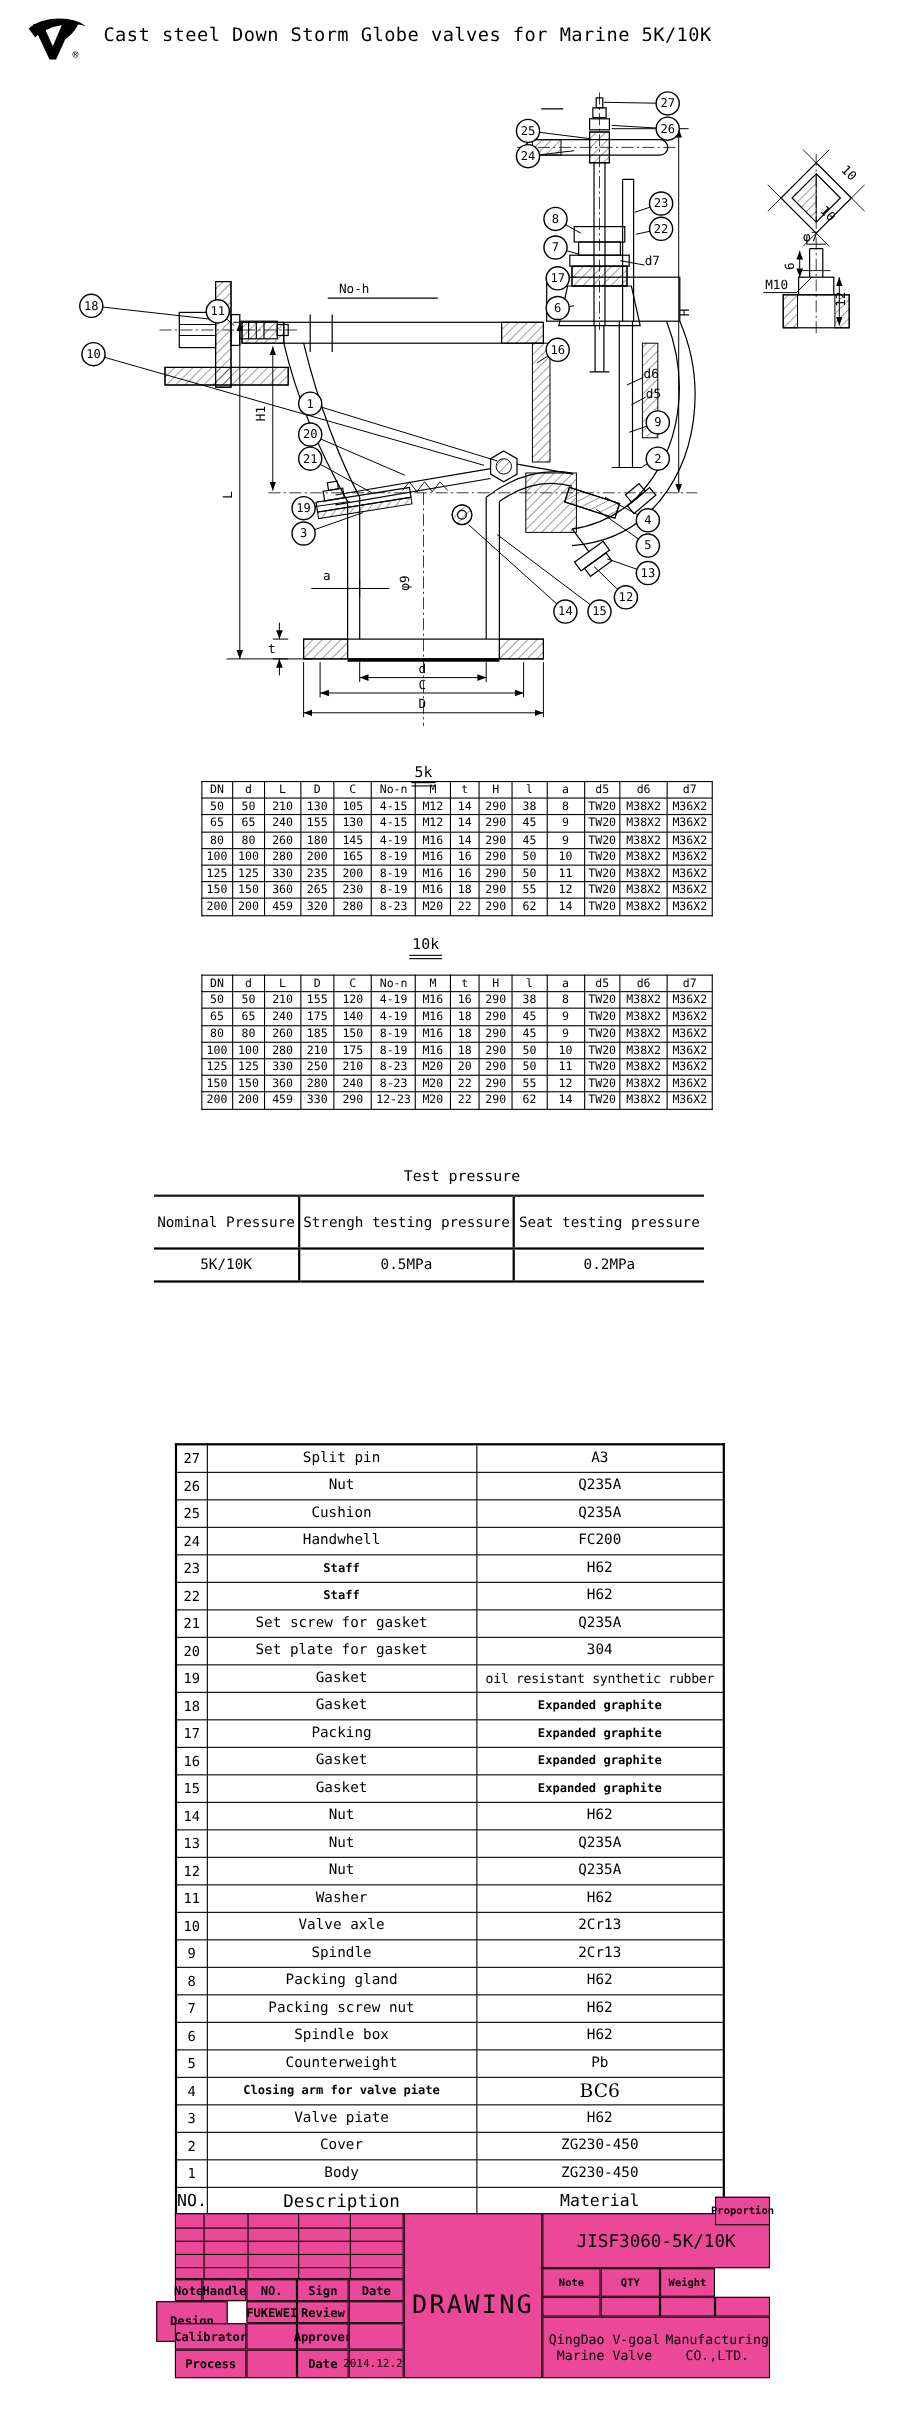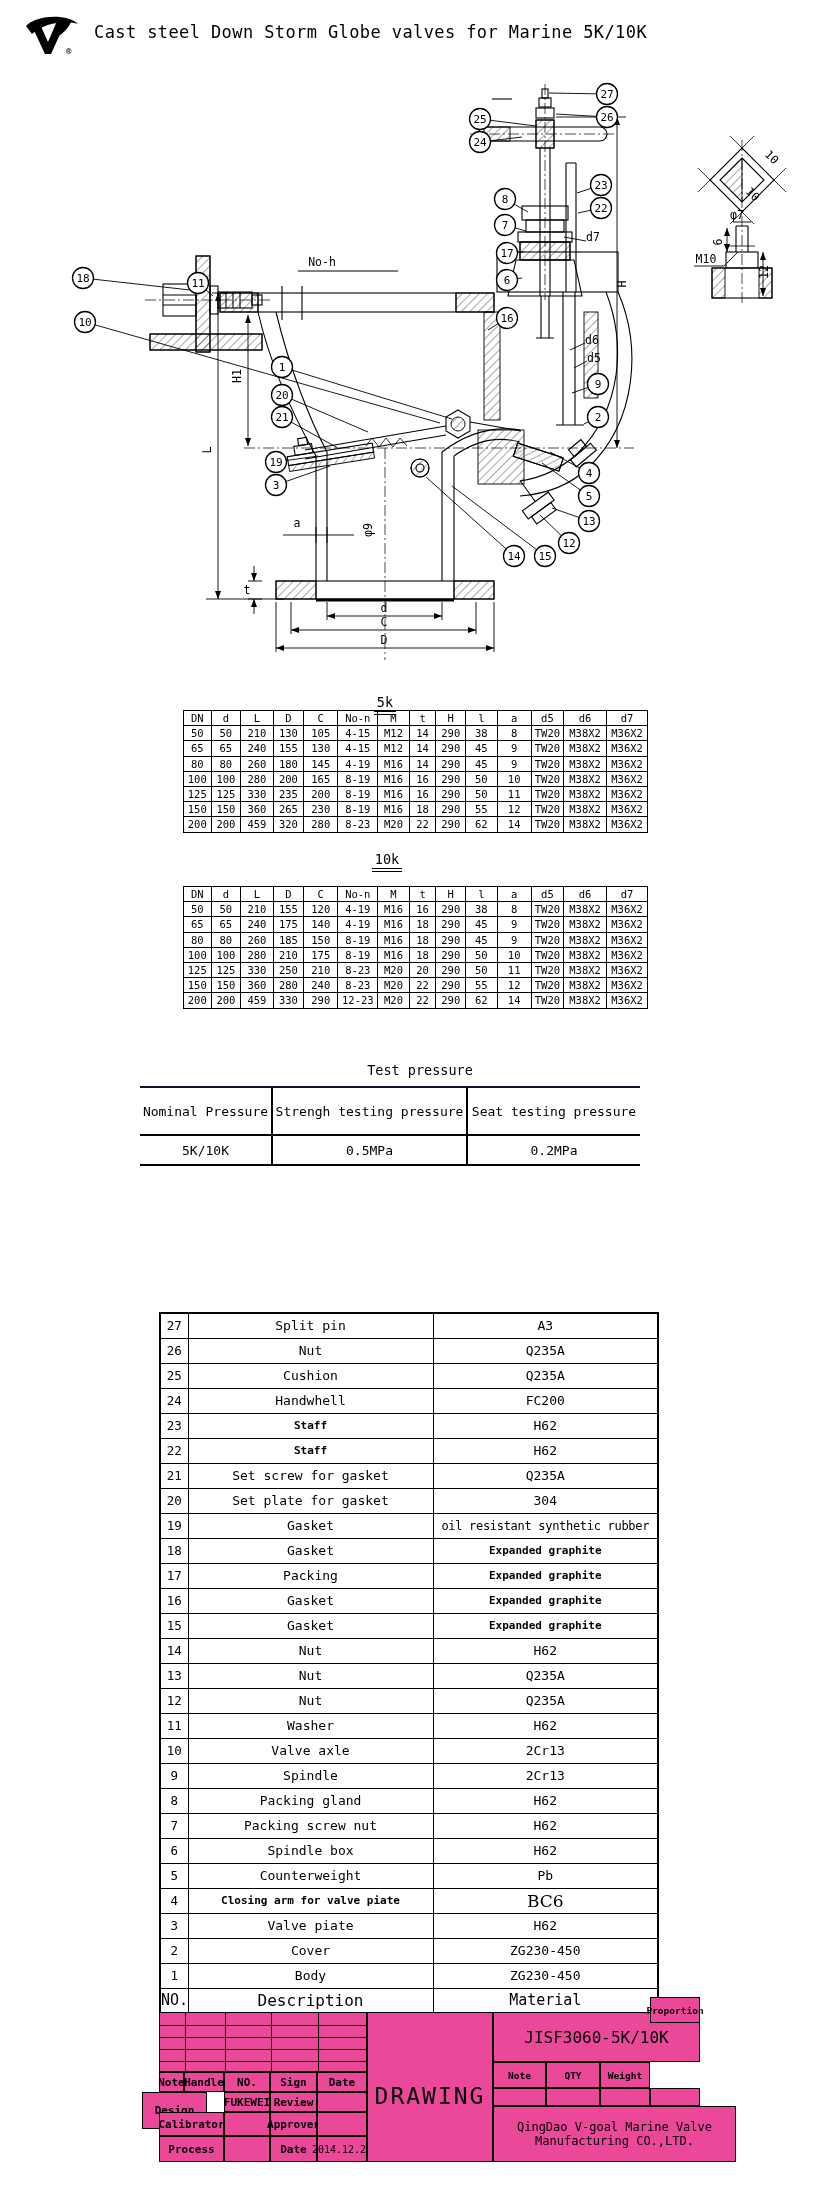--- a/index.html
+++ b/index.html
@@ -835,18 +835,18 @@
 
   <div class="tb" style="left:493px;top:2012px;width:207px;height:50px;font-size:16px">JISF3060-5K/10K</div>
   <div class="tb bold" style="left:493px;top:2062px;width:53px;height:26px;font-size:9.5px">Note</div>
   <div class="tb bold" style="left:546px;top:2062px;width:54px;height:26px;font-size:9.5px">QTY</div>
   <div class="tb bold" style="left:600px;top:2062px;width:50px;height:26px;font-size:9.5px">Weight</div>
   <div class="tb bold" style="left:650px;top:1997px;width:50px;height:26px;font-size:9.5px">Proportion</div>
   <div class="tb" style="left:493px;top:2088px;width:53px;height:18px"></div>
   <div class="tb" style="left:546px;top:2088px;width:54px;height:18px"></div>
   <div class="tb" style="left:600px;top:2088px;width:50px;height:18px"></div>
   <div class="tb" style="left:650px;top:2088px;width:50px;height:18px"></div>
-  <div class="tb" style="left:493px;top:2106px;width:243px;height:56px;flex-direction:column;font-size:12px">
+  <div class="tb" style="left:493px;top:2106px;width:207px;height:56px;flex-direction:row;font-size:12px">
     <div>QingDao V-goal Marine Valve</div>
     <div>Manufacturing CO.,LTD.</div>
   </div>
 
 </div>
 
 </body></html>

